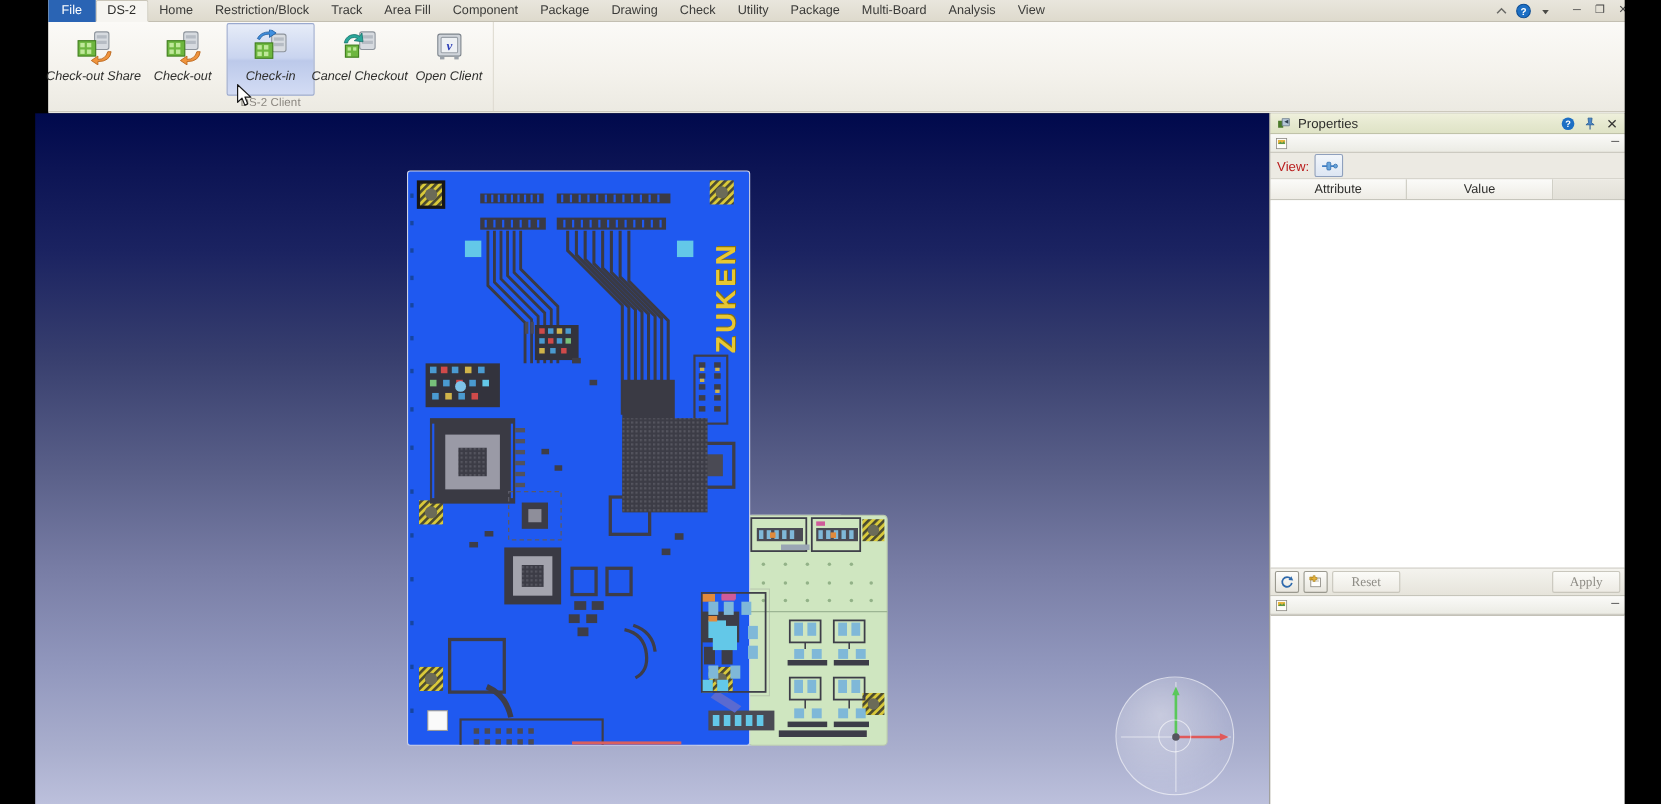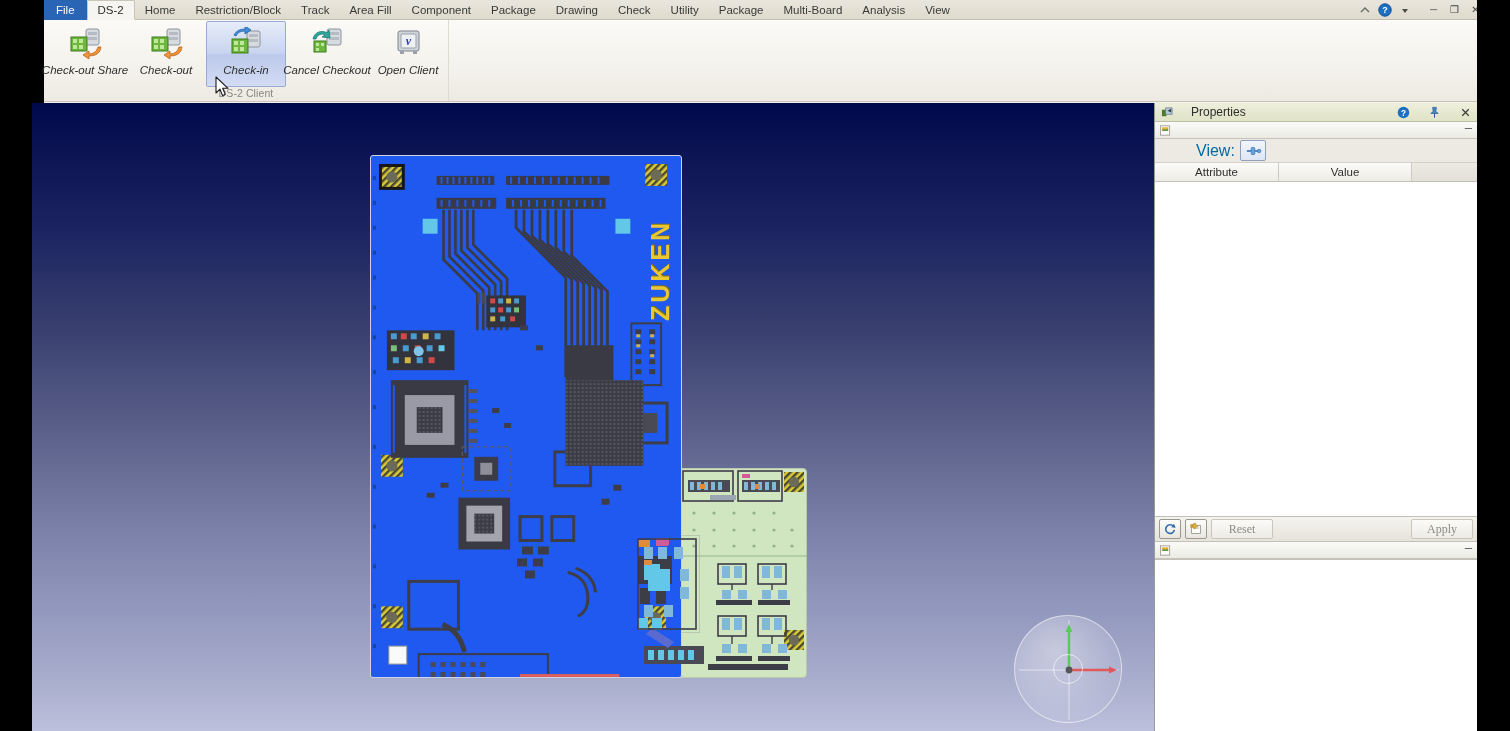--- a/index.html
+++ b/index.html
@@ -150,42 +150,42 @@
     border:1px solid rgba(255,255,255,.6);
   }
 
   
   .props {
     position:absolute; left:1154px; top:103px; width:323px; height:628px;
     background:#eceae3; border-left:1px solid #9b9a93;
     display:flex; flex-direction:column;
   }
   .props-title {
-    height:19px; display:flex; align-items:center; gap:16px;
+    height:19px; display:flex; align-items:center; gap:5px;
     padding:0 4px 0 5px;
     background: linear-gradient(to bottom,#eff0dc 0%, #e5e8cf 55%, #dfe3c6 100%);
     border-bottom:1px solid #bcbfa4;
   }
   .props-title .ttl { font-size:12px; color:#2e2e2c; flex:1 1 auto; }
   .ptool { width:15px; height:15px; display:flex; align-items:center; justify-content:center; }
 
   .section-bar {
     height:17px; display:flex; align-items:center; gap:4px;
     padding:0 5px 0 3px;
     background: linear-gradient(to bottom,#fafaf8 0%, #ebebe4 100%);
     border-bottom:1px solid #c6c4ba;
   }
   .section-bar .sb-spacer { flex:1 1 auto; }
   .sb-min { font-size:13px; color:#555; line-height:8px; padding-bottom:4px; }
 
   .view-row {
     height:24px; display:flex; align-items:center; gap:5px; padding:0 4px 0 6px;
     background:#eceae3; border-bottom:1px solid #d2d0c7;
   }
-  .view-lab { font-size:16px; color:#0369a1;margin-left:35px; }
+  .view-lab { font-size:12px; color:#b91c1c; }
   .combo {
     flex:1 1 auto; height:19px; background:#fff; border:1px solid #9a998f;
     display:flex; align-items:center; padding:0 2px 0 5px;
     font-size:12px; color:#1e1e1c;
   }
   .combo .cv { flex:1 1 auto; }
   .combo .carrow { font-size:7px; color:#333; padding-right:3px; }
   .pinbtn {
     width:26px; height:21px; border:1px solid #8fa0bd; border-radius:2px;
     background: linear-gradient(to bottom,#f2f6fb,#dde6f3);

